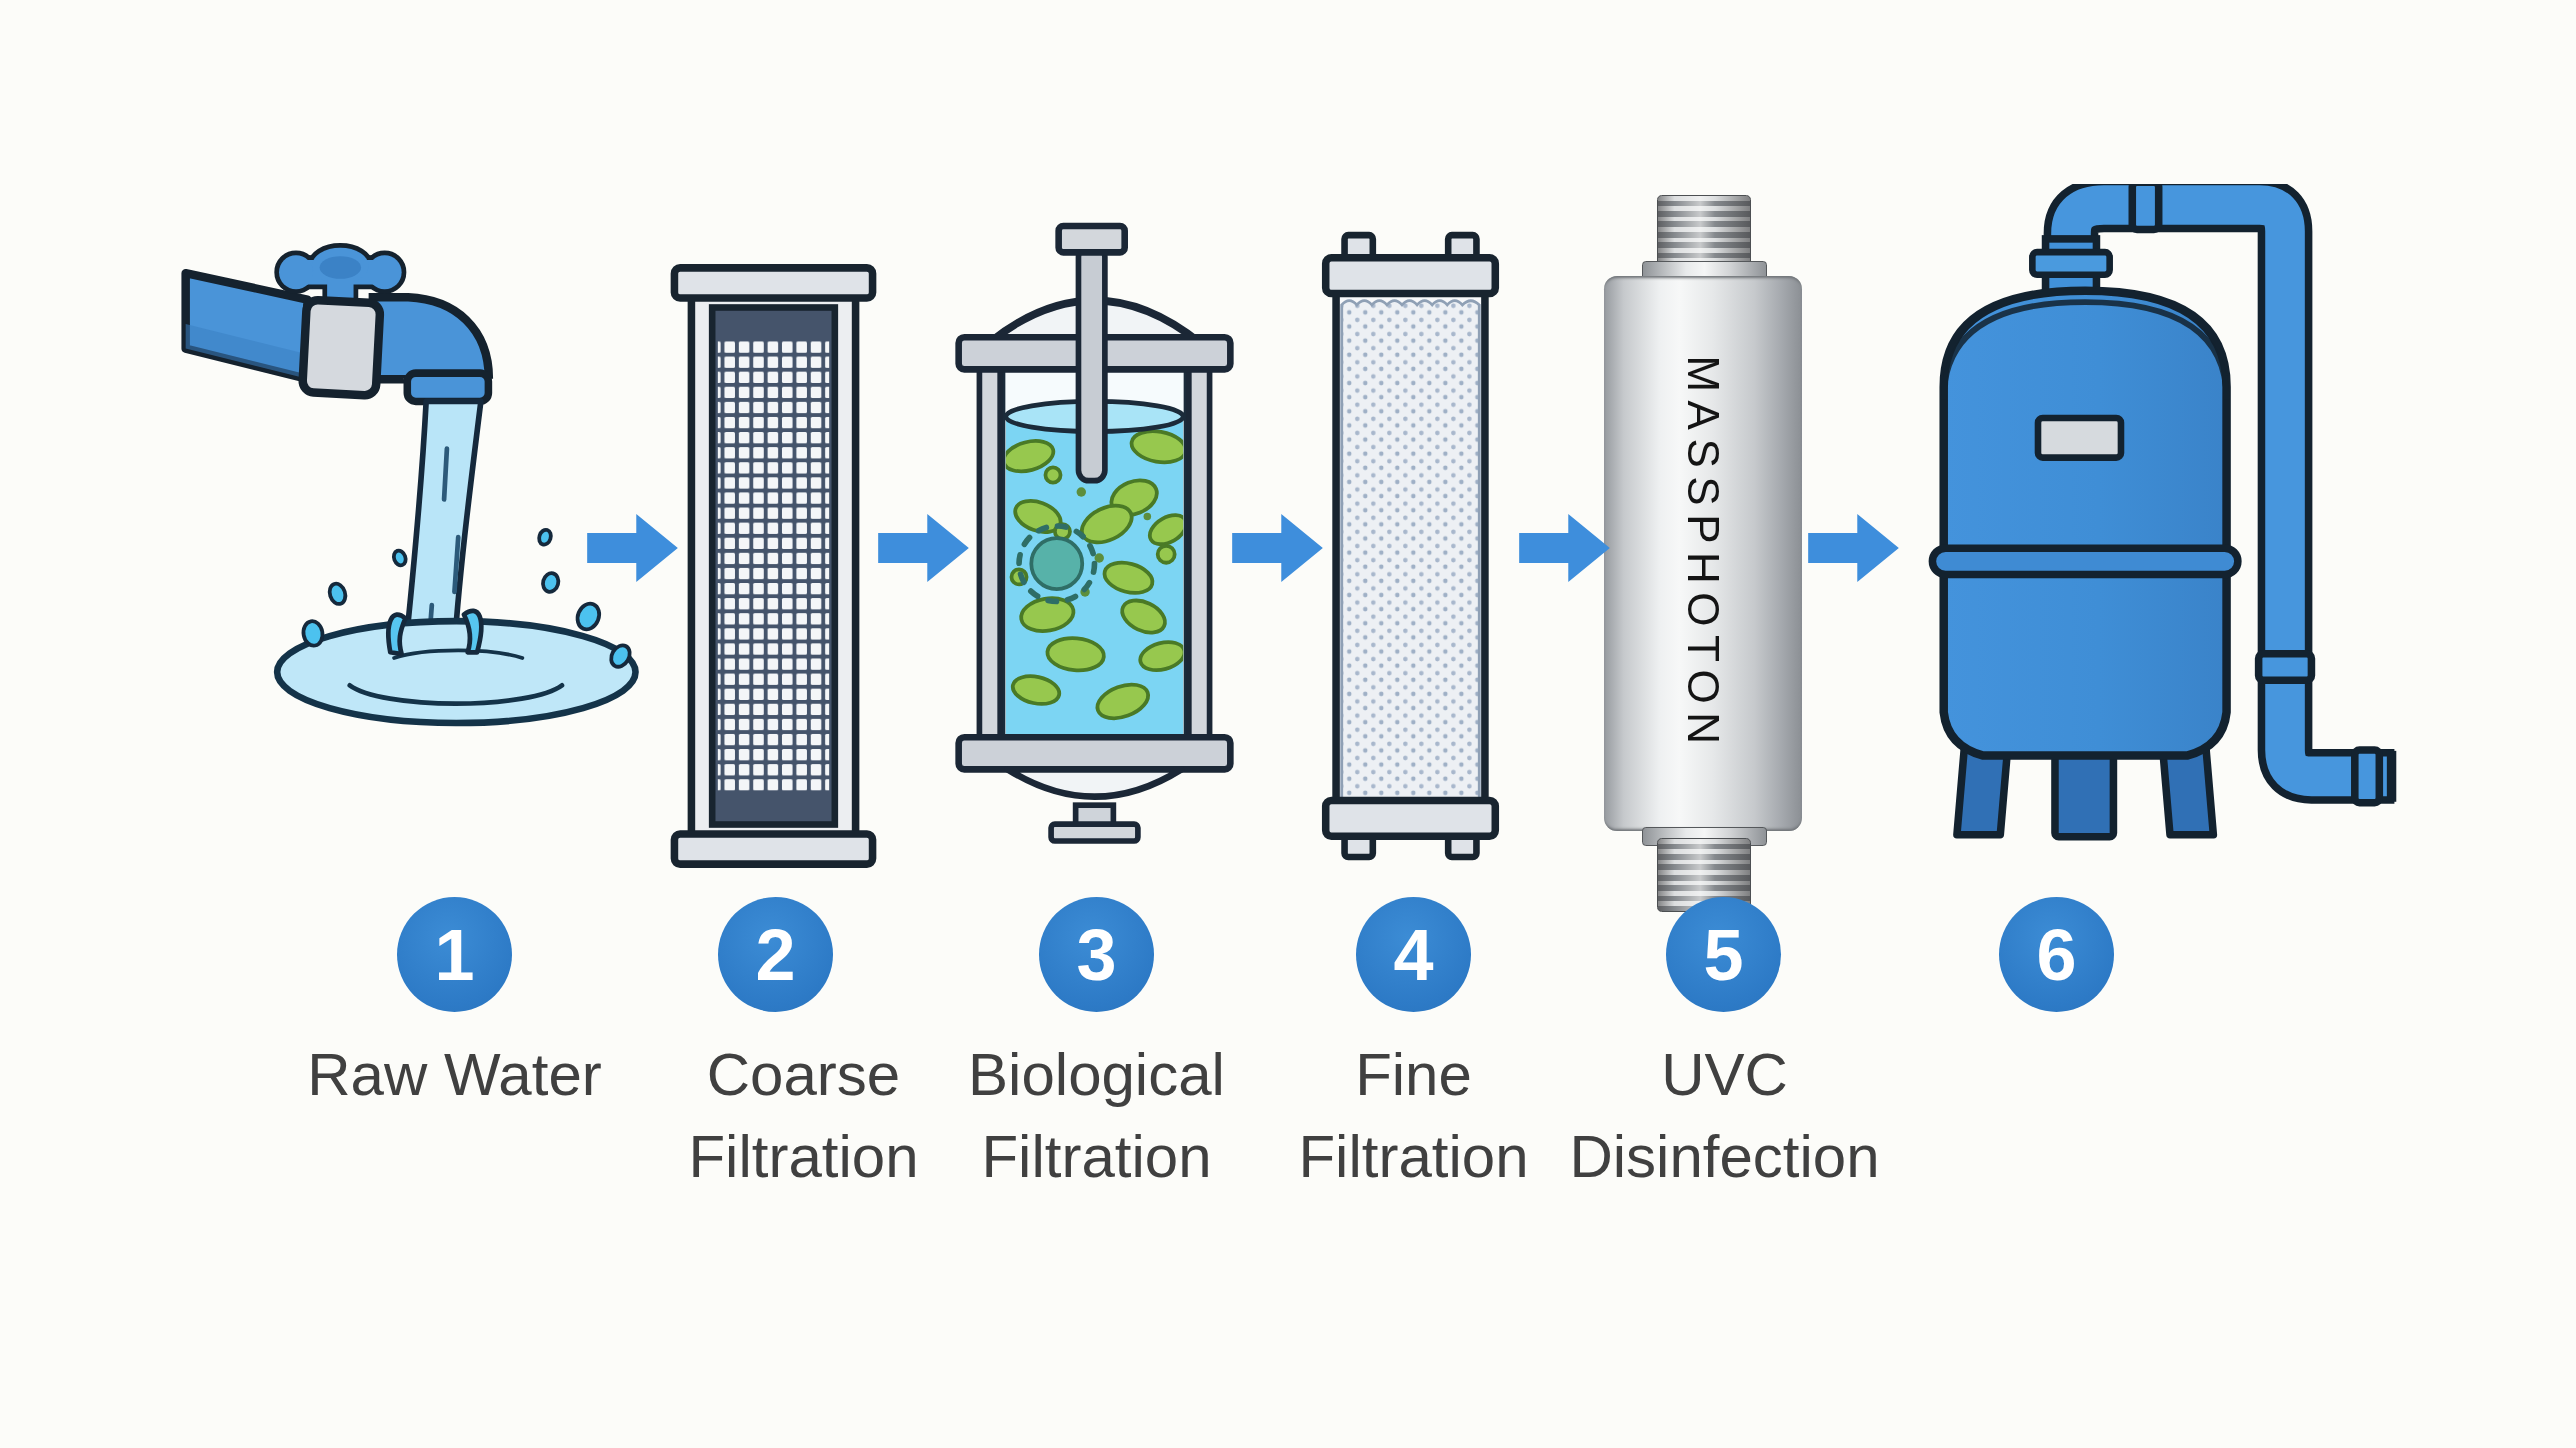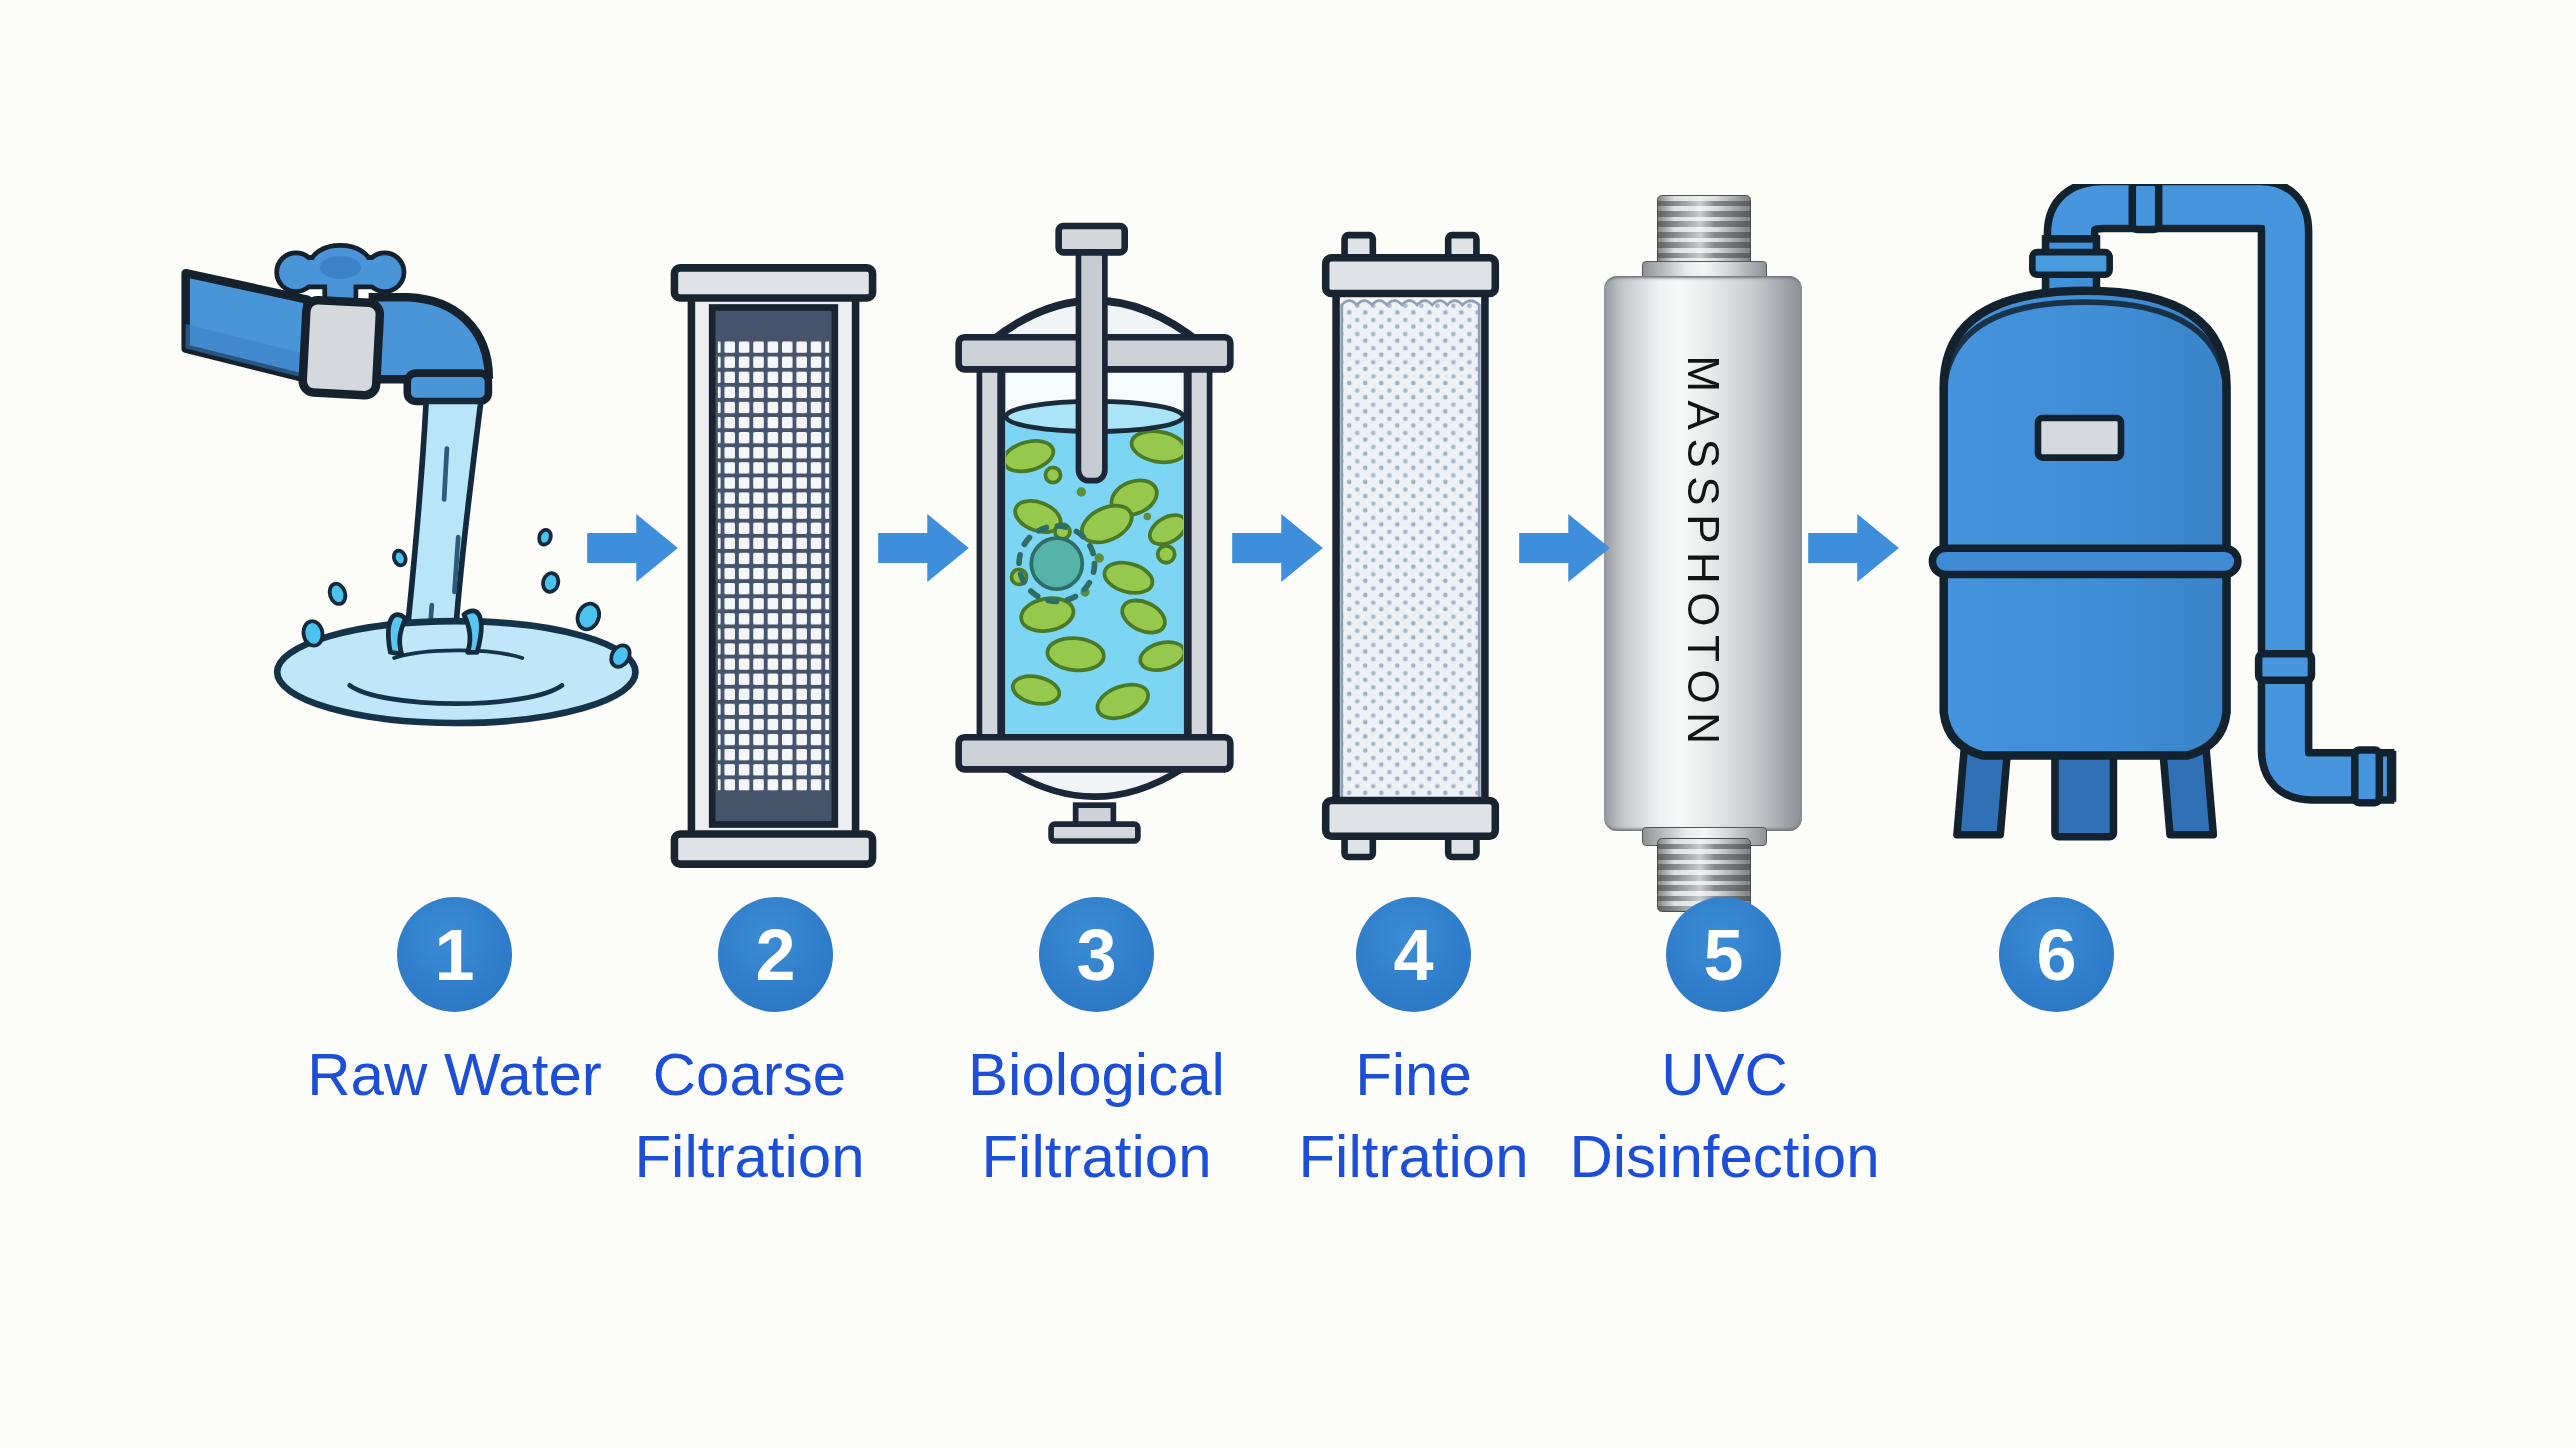--- a/index.html
+++ b/index.html
@@ -12,21 +12,21 @@
   
   .badge{
     position:absolute;width:115px;height:115px;border-radius:50%;
     background:radial-gradient(circle at 45% 35%, #3c8cd5 0%, #2d7ac6 70%, #2a72ba 100%);
     display:flex;align-items:center;justify-content:center;
     color:#ffffff;font-size:72px;font-weight:700;line-height:1;
   }
   
   .step-label{
     position:absolute;width:491px;top:1034px;
-    text-align:center;color:#1d4ed8;font-size:60px;line-height:1.36;font-weight:400;
+    text-align:center;color:#404040;font-size:60px;line-height:1.36;font-weight:400;
   }
   .step-label .l1,.step-label .l2{display:block;}
   
   .flow-arrow{position:absolute;top:514px;width:91px;height:68px;}
   
   .uvc{position:absolute;left:1604px;top:189px;width:198px;height:727px;}
   .uvc .thread{
     position:absolute;left:53px;width:92px;height:72px;
     background:
       linear-gradient(90deg, rgba(60,60,62,.55) 0%, rgba(255,255,255,0) 18%, rgba(255,255,255,.55) 46%, rgba(255,255,255,0) 62%, rgba(50,50,52,.55) 100%),
@@ -281,21 +281,21 @@
 <div class="badge" style="left:1666px;top:897px">
     <span>5</span>
   </div>
 <div class="badge" style="left:1999px;top:897px">
     <span>6</span>
   </div>
 
 <div class="step-label" style="left:209px">
   <span class="l1">Raw Water</span>
 </div>
-<div class="step-label" style="left:504px">
+<div class="step-label" style="left:558px">
   <span class="l1">Coarse</span>
   <span class="l2">Filtration</span>
 </div>
 <div class="step-label" style="left:851px">
   <span class="l1">Biological</span>
   <span class="l2">Filtration</span>
 </div>
 <div class="step-label" style="left:1168px">
   <span class="l1">Fine</span>
   <span class="l2">Filtration</span>

